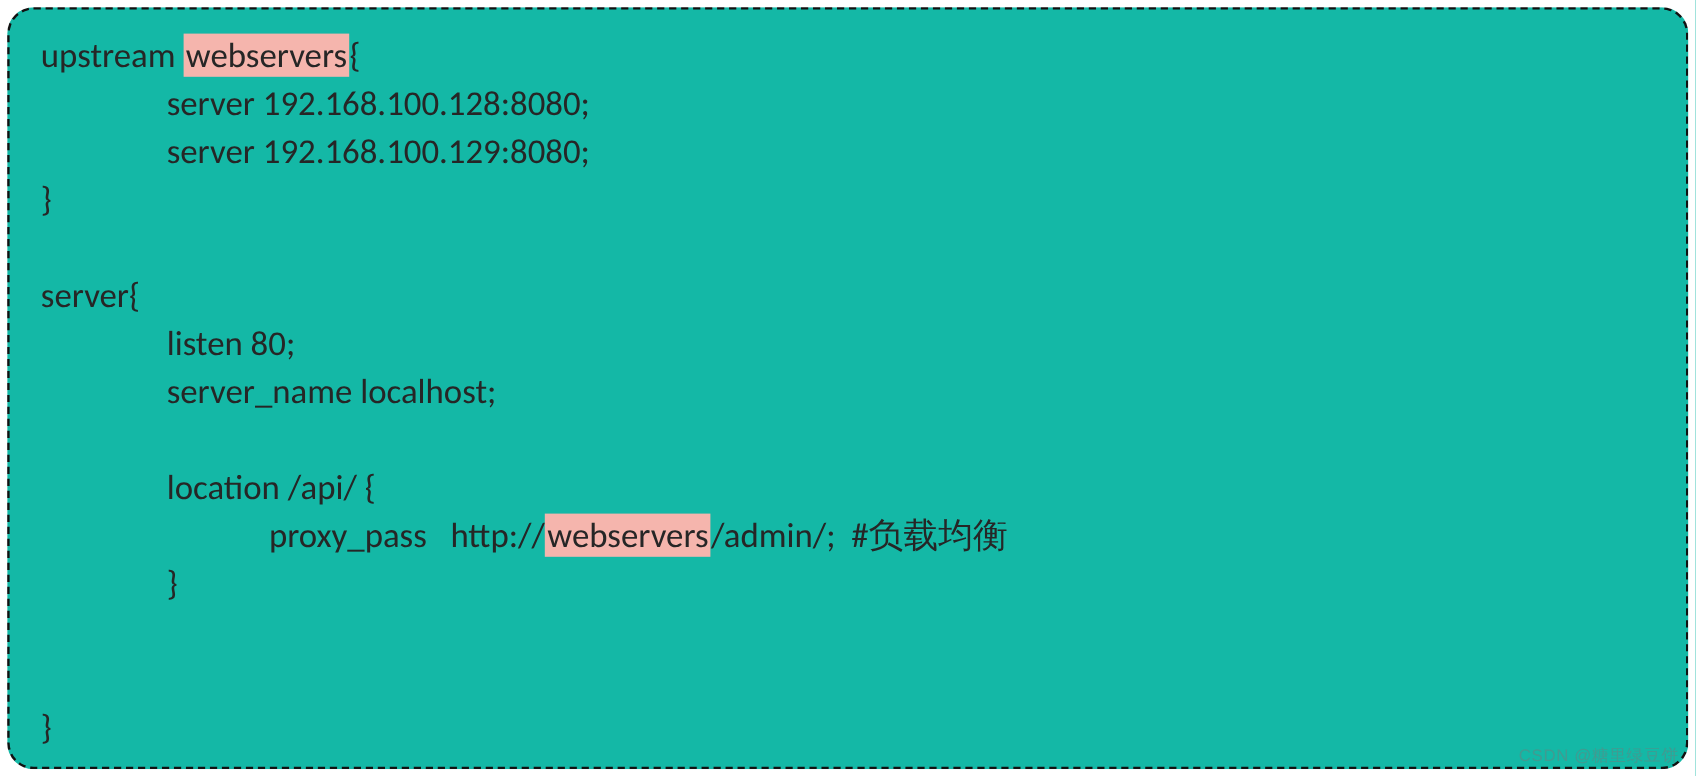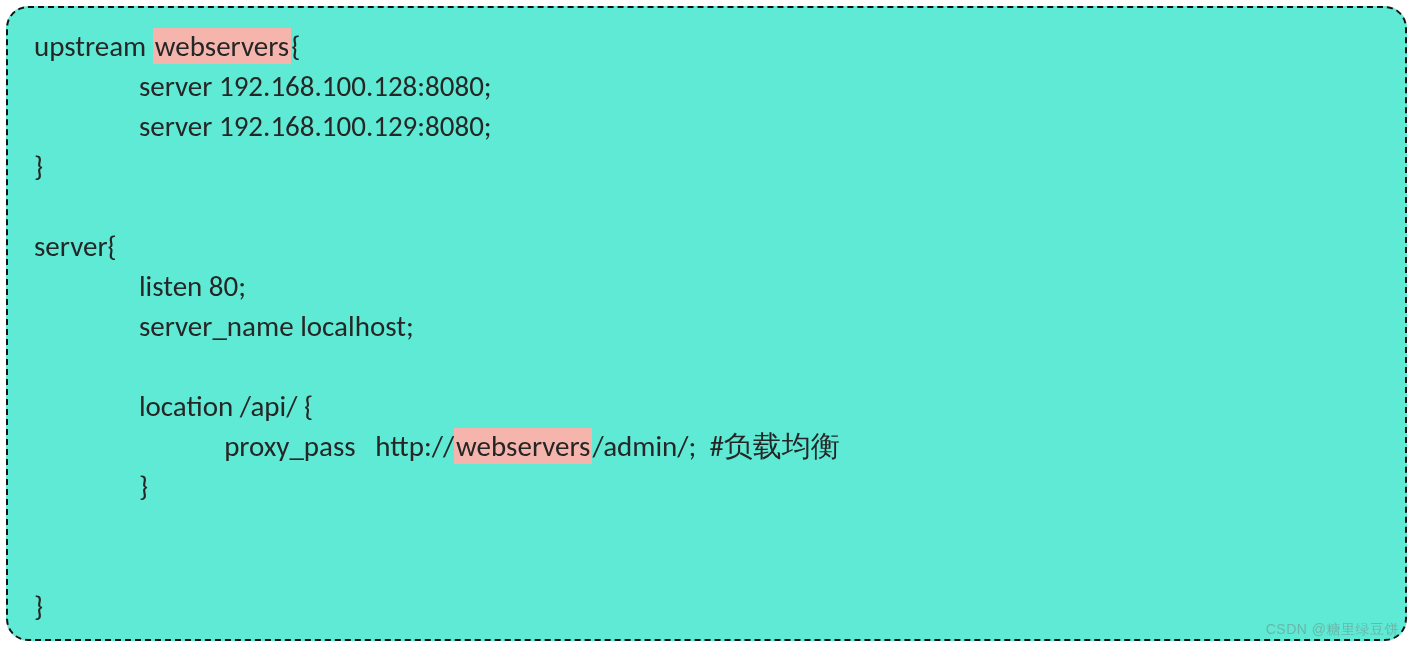--- a/index.html
+++ b/index.html
@@ -9,21 +9,21 @@
     width: 1413px;
     height: 647px;
     font-family: Calibri, "Segoe UI", "Microsoft YaHei", sans-serif;
     background: #ffffff;
   }
   .box {
     position: relative;
     margin: 6px;
     width: 1401px;
     height: 635px;
-    background: #5eead4;
+    background: #14b8a6;
     border: 2px dashed #111;
     border-radius: 22px;
     padding: 18px 26px 18px 26px;
   }
   .code {
     font-size: 29px;
     line-height: 40px;
     color: #262626;
     white-space: pre;
     font-family: Calibri, "Segoe UI", "Microsoft YaHei", sans-serif;

